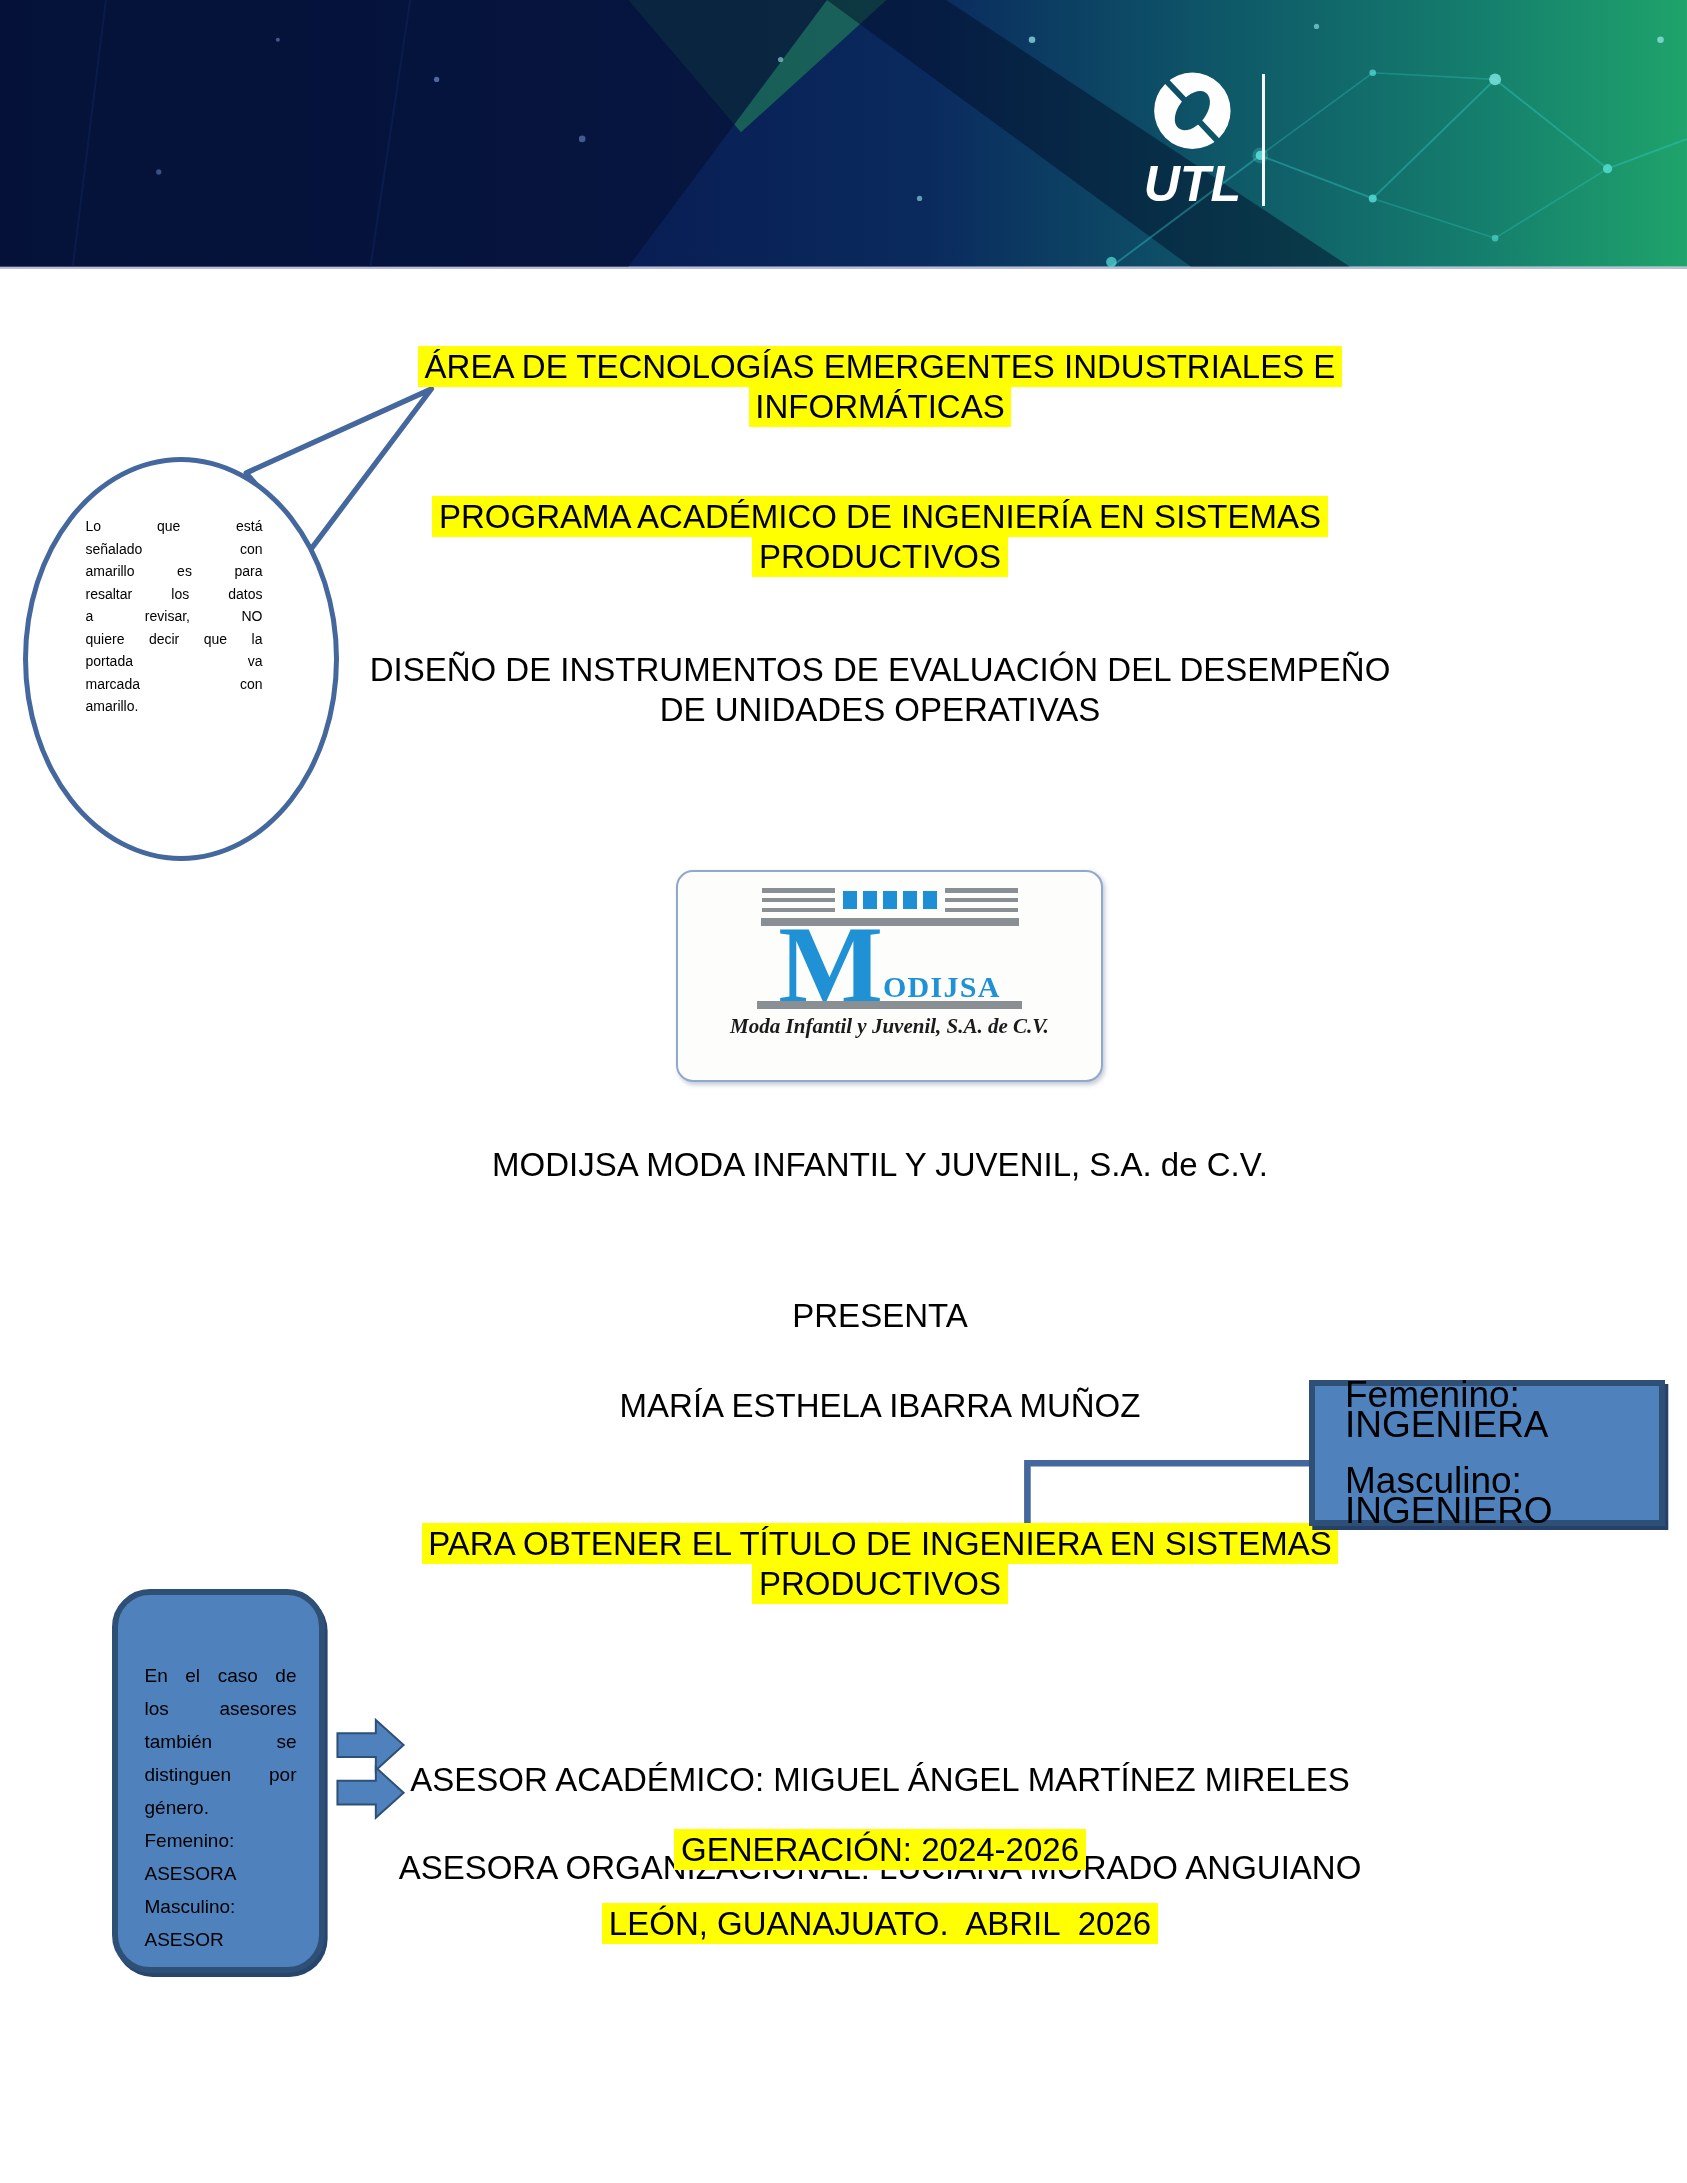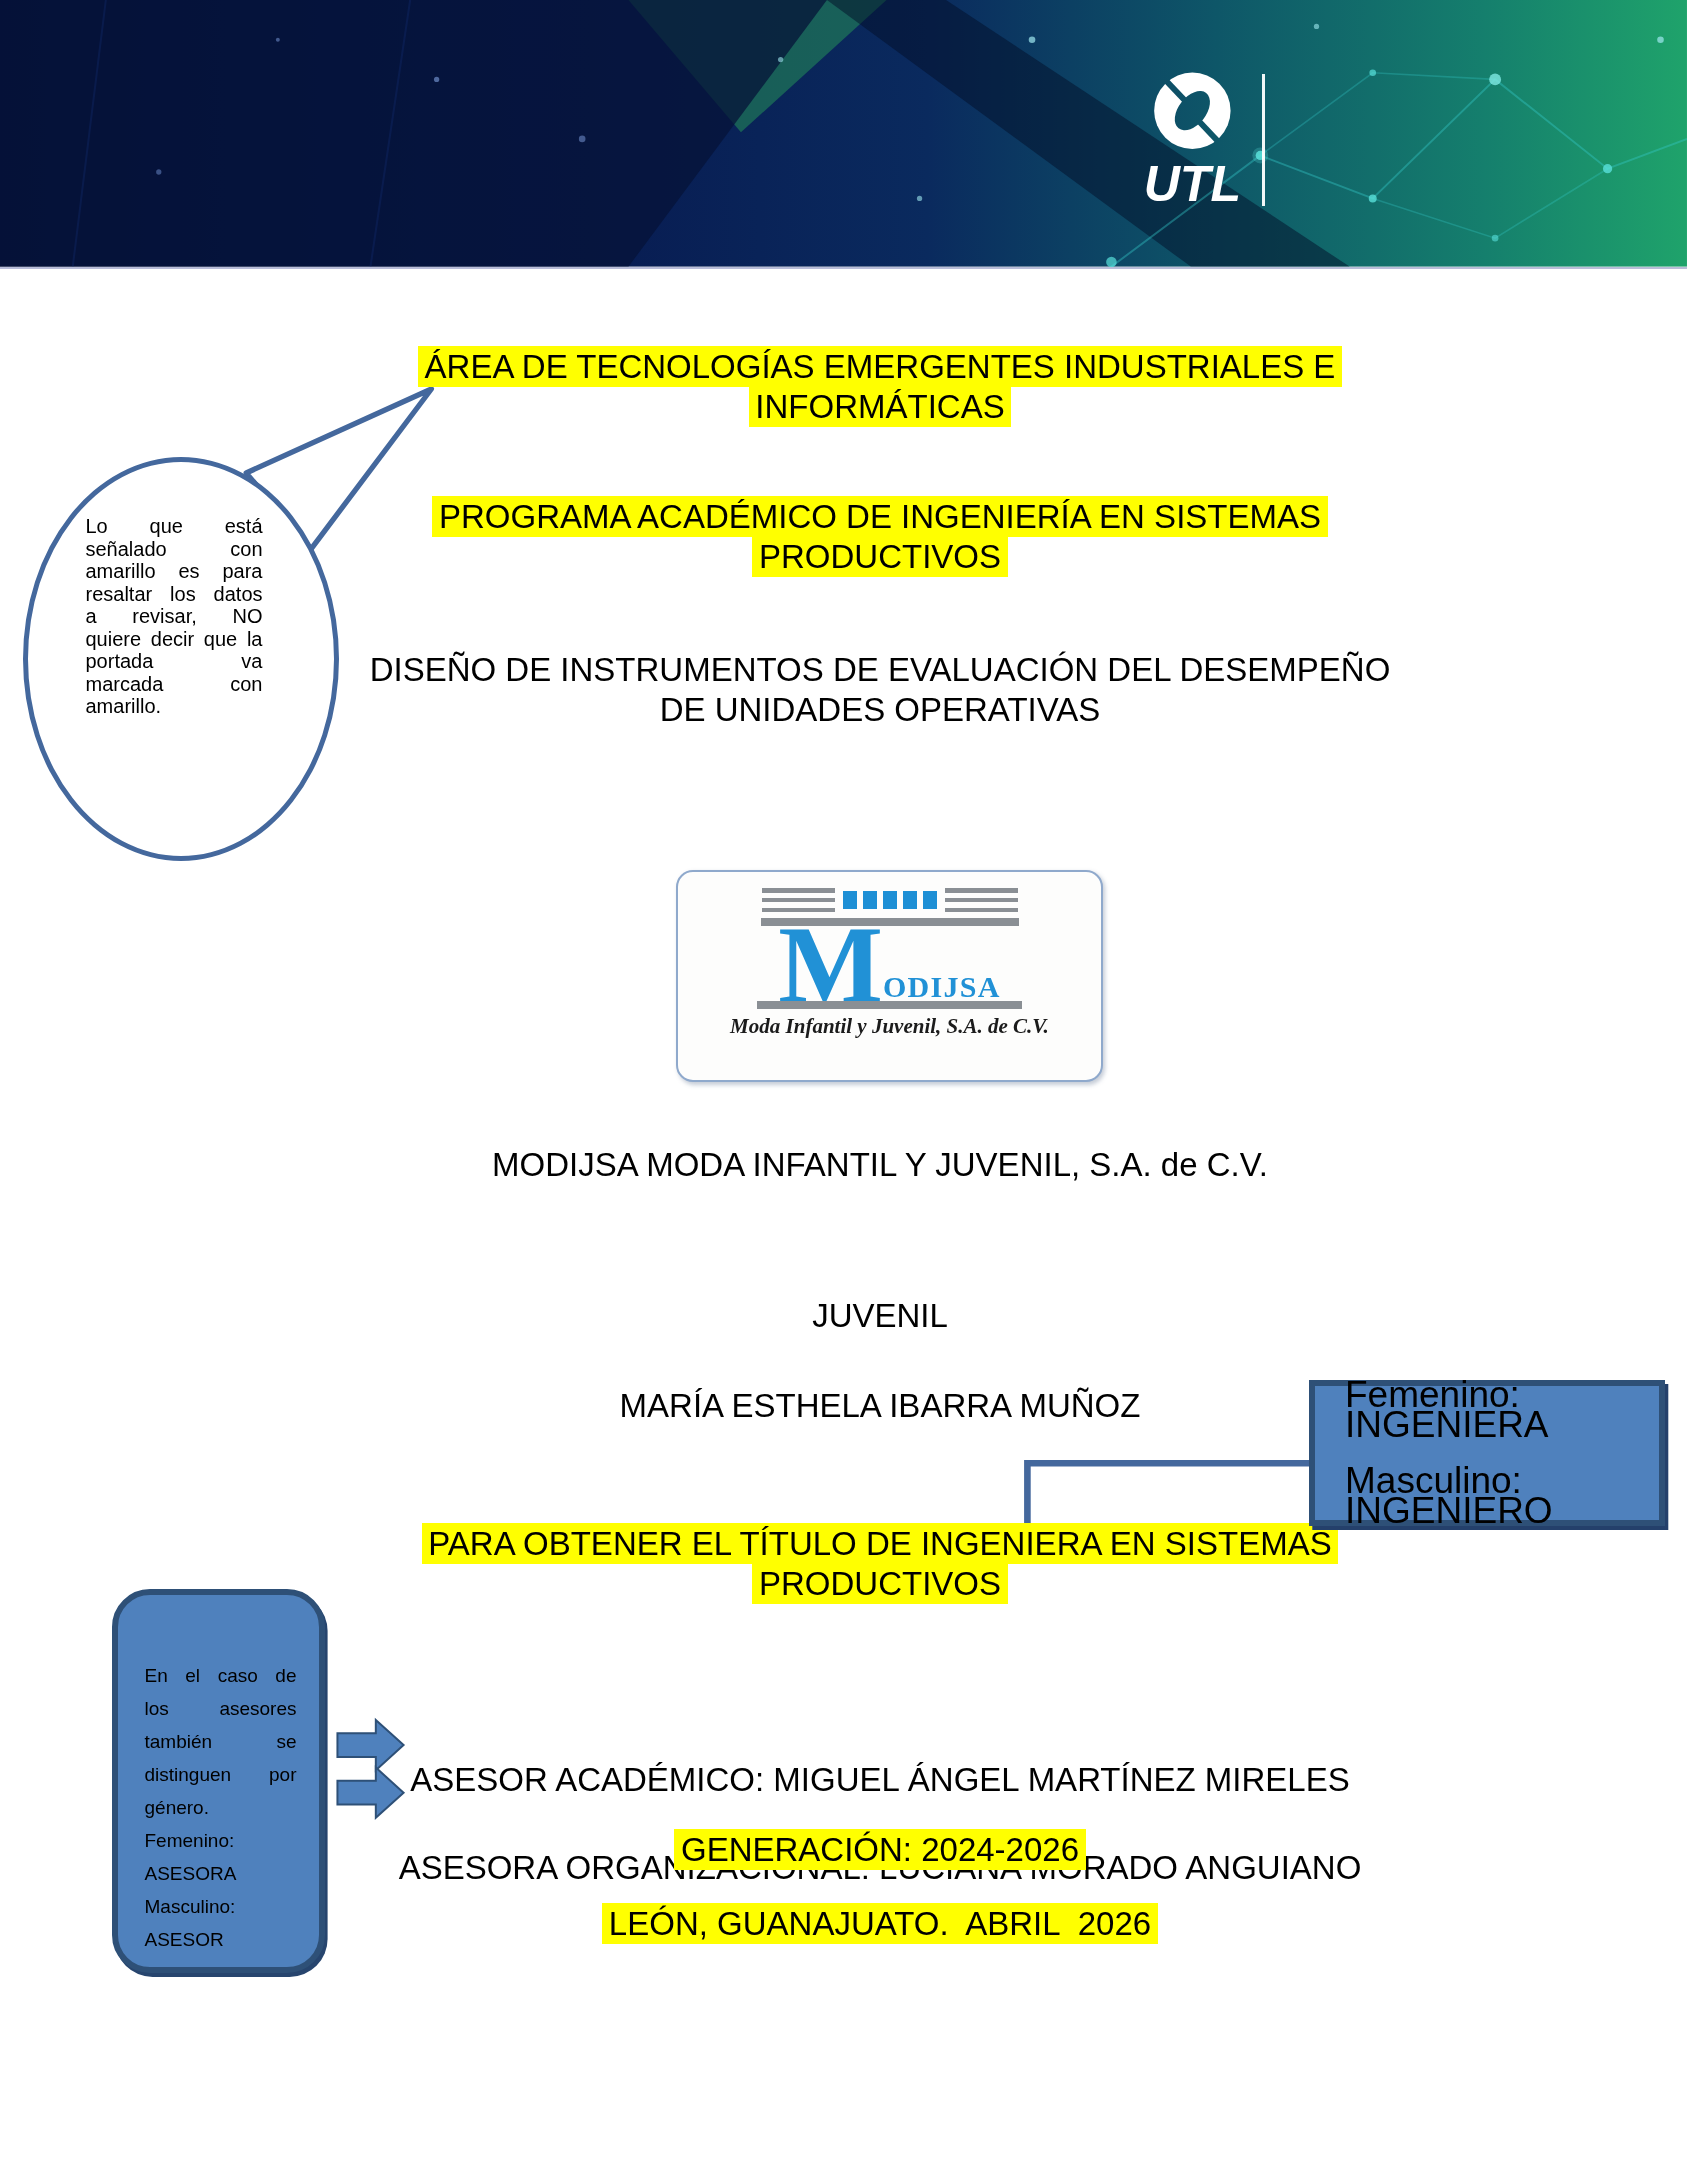--- a/index.html
+++ b/index.html
@@ -14,21 +14,21 @@
   .uni-text{position:absolute;left:1274px;top:81px;width:357px;text-align:center;color:#ffffff;}
   .uni-line{font-size:28.4px;font-weight:700;line-height:37px;letter-spacing:0.3px;}
   .uni-motto{font-size:28px;font-weight:400;line-height:37px;margin-top:4.6px;letter-spacing:0.3px;}
   
   .tblock{position:absolute;left:73px;width:1614px;text-align:center;font-size:33px;line-height:40px;white-space:pre-line;}
   .hl{background:#ffff00;padding:2px 6.6px;-webkit-box-decoration-break:clone;box-decoration-break:clone;}
   .spaced{white-space:pre-wrap;}
   
   .bubble{position:absolute;left:22.5px;top:457px;width:306px;height:394px;background:#ffffff;
     border:5.3px solid #44689D;border-radius:50%;}
-  .bubble-text{position:absolute;left:58px;top:53px;width:177px;font-size:20px;line-height:22.5px;
+  .bubble-text{position:absolute;left:58px;top:53px;width:177px;font-size:14px;line-height:22.5px;
     white-space:pre-line;text-align:justify;text-align-last:justify;}
   .annot-layer{position:absolute;left:0;top:0;width:1687px;height:2183px;pointer-events:none;}
   
   .logo-card{position:absolute;left:676px;top:870px;width:423px;height:208px;background:#fdfdfc;
     border:2.6px solid #8fa9cc;border-radius:17px;box-shadow:2px 2.6px 4px rgba(90,110,140,.35);
     display:flex;flex-direction:column;align-items:center;}
   .logo-top-row{display:flex;align-items:center;gap:8px;margin-top:16px;}
   .lines-col{display:flex;flex-direction:column;gap:5.3px;}
   .lines-col span{display:block;width:73px;height:4.6px;background:#8a8f94;}
   .squares-row{display:flex;gap:6px;}
@@ -166,21 +166,21 @@
     <div class="logo-bar"></div>
     <div class="logo-m-row">
       <span class="big-m">M</span>
       <span class="odijsa">ODIJSA</span>
     </div>
     <div class="logo-bar2"></div>
     <div class="logo-tagline">Moda Infantil y Juvenil, S.A. de C.V.</div>
   </div>
 
   <div class="tblock" style="top:1145px;">MODIJSA MODA INFANTIL Y JUVENIL, S.A. de C.V.</div>
-  <div class="tblock" style="top:1296px;">JUVENIL</div>
+  <div class="tblock" style="top:1296px;">PRESENTA</div>
   <div class="tblock" style="top:1386px;">MARÍA ESTHELA IBARRA MUÑOZ</div>
   <div class="tblock" style="top:1524px;"><span class="hl">PARA OBTENER EL TÍTULO DE INGENIERA EN SISTEMAS
 PRODUCTIVOS</span></div>
 
   <div class="tblock" style="top:1714px;line-height:44px;">
     <div>ASESOR ACADÉMICO: MIGUEL ÁNGEL MARTÍNEZ MIRELES</div>
     <div>ASESORA ORGANIZACIONAL: LUCIANA MORADO ANGUIANO</div>
   </div>
 
   <div class="tblock" style="top:1830px;"><span class="hl">GENERACIÓN: 2024-2026</span></div>

